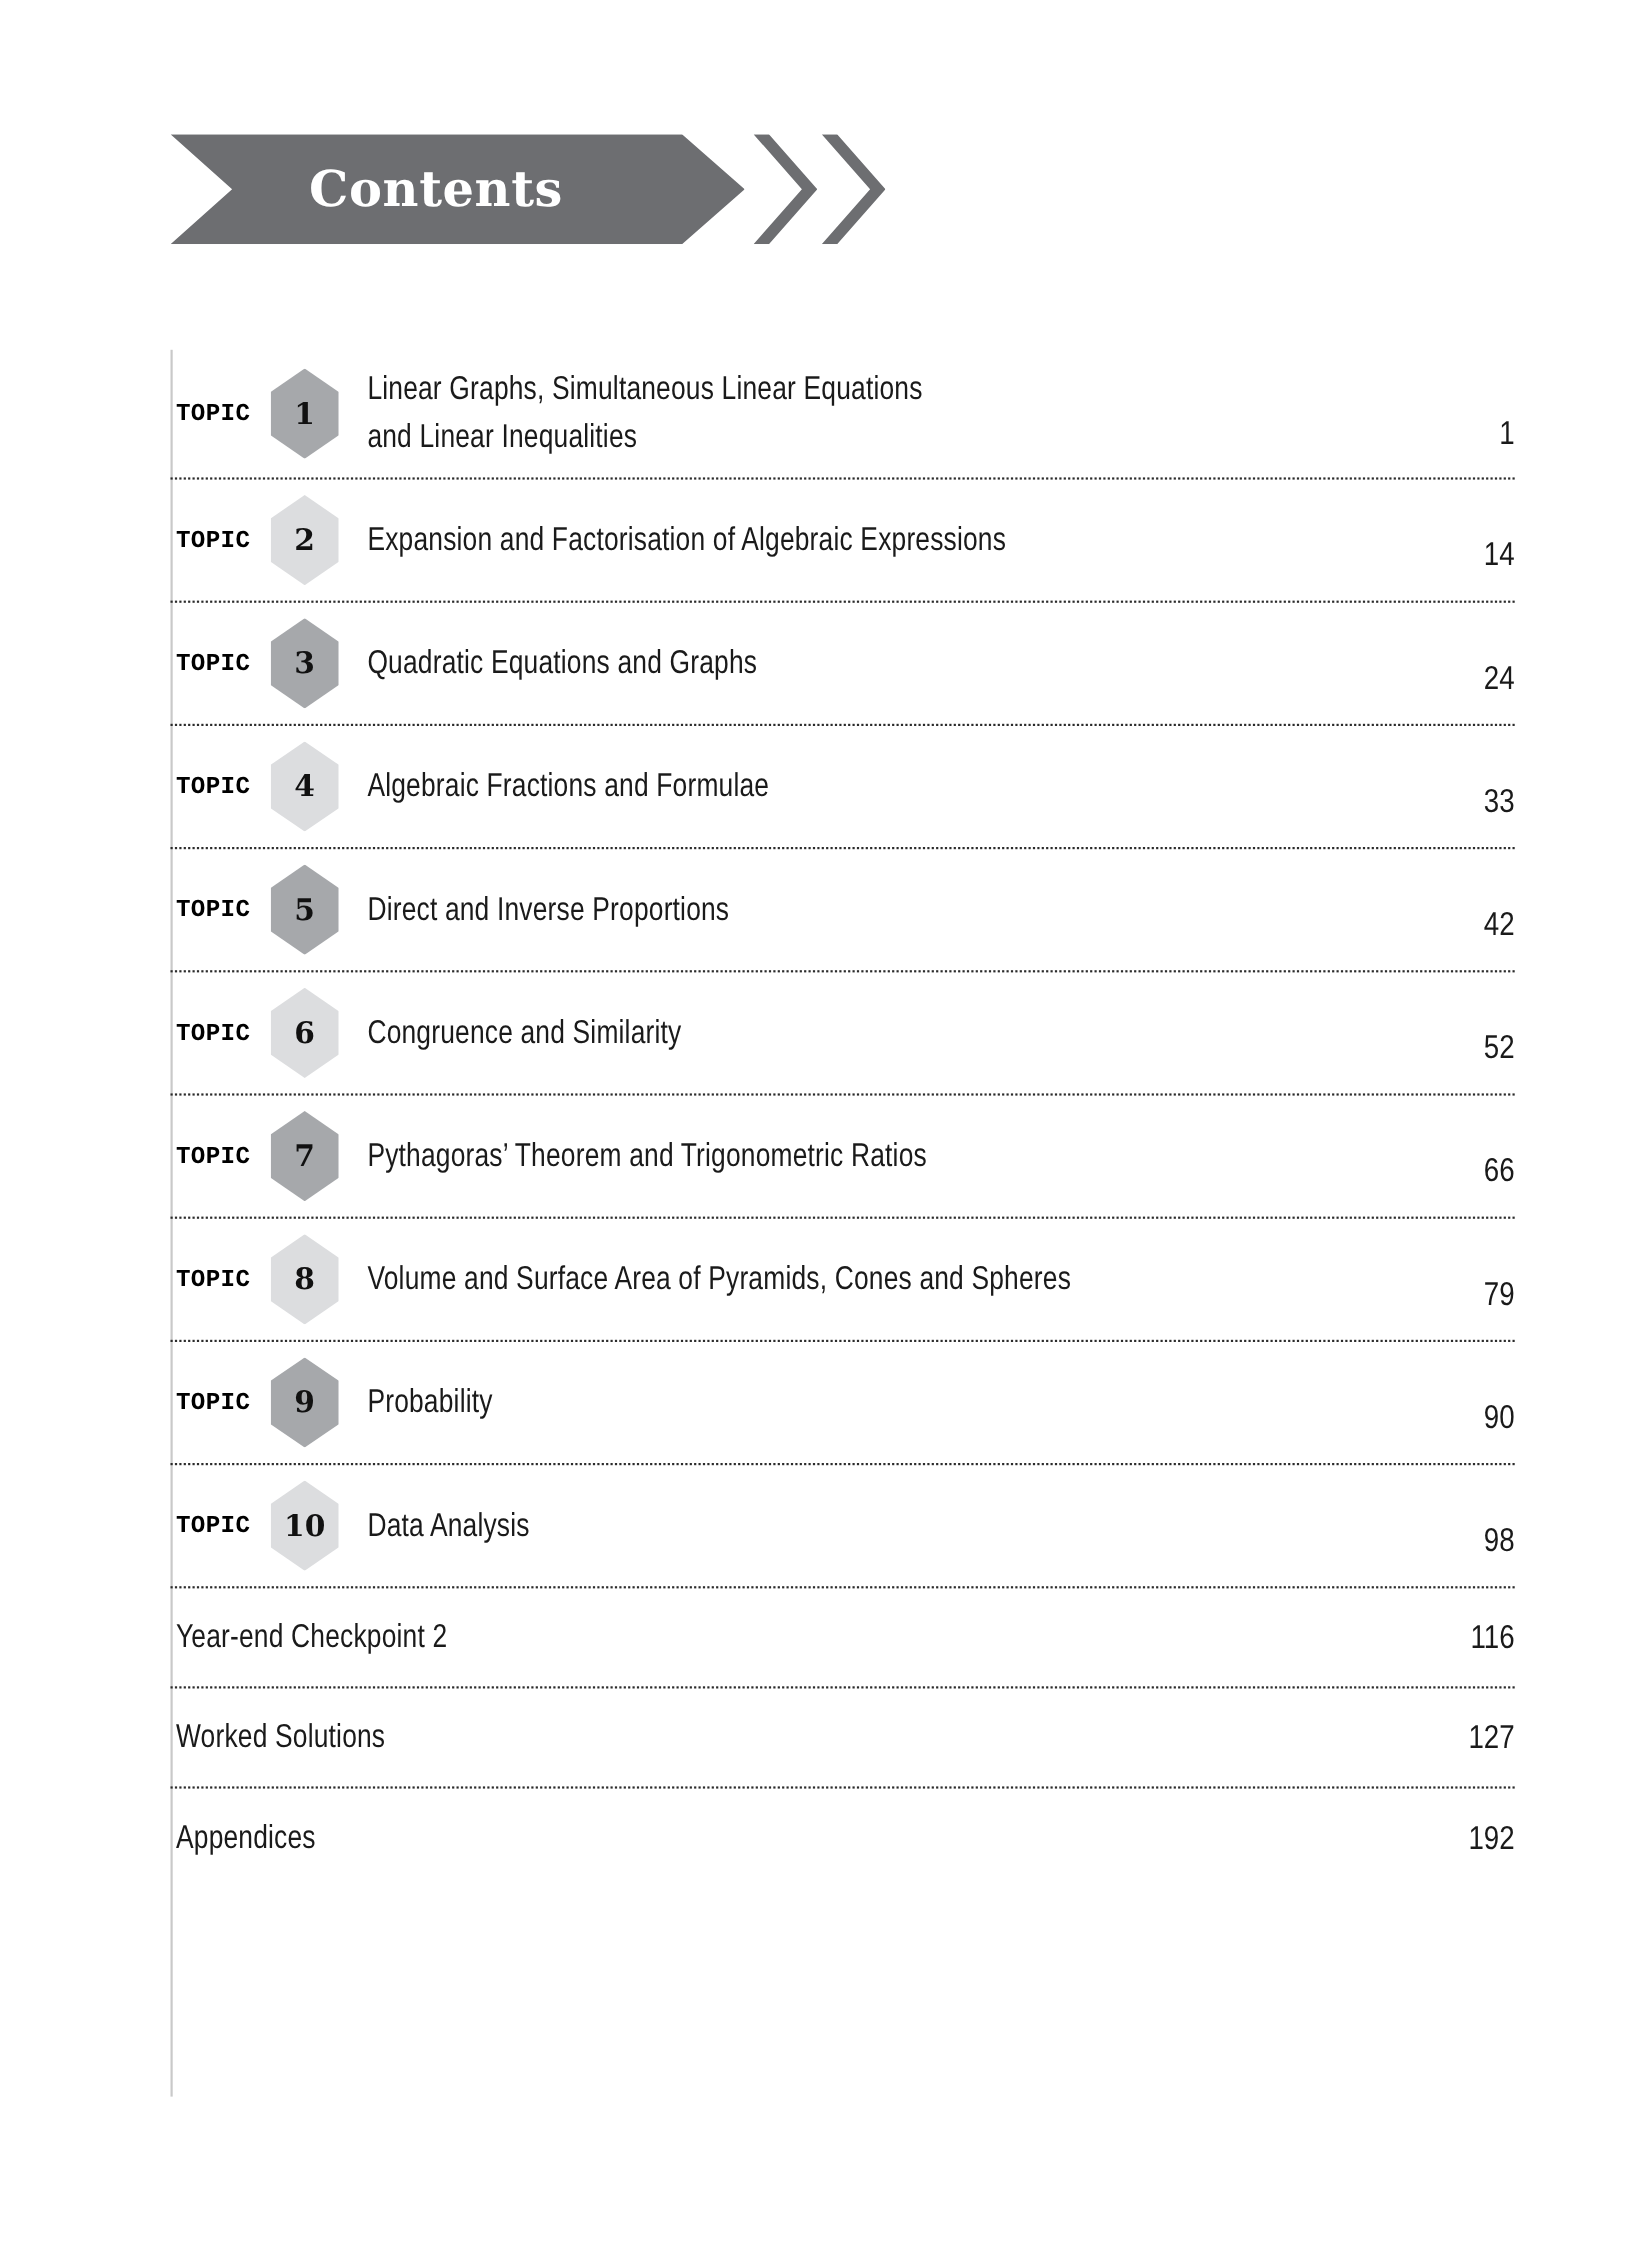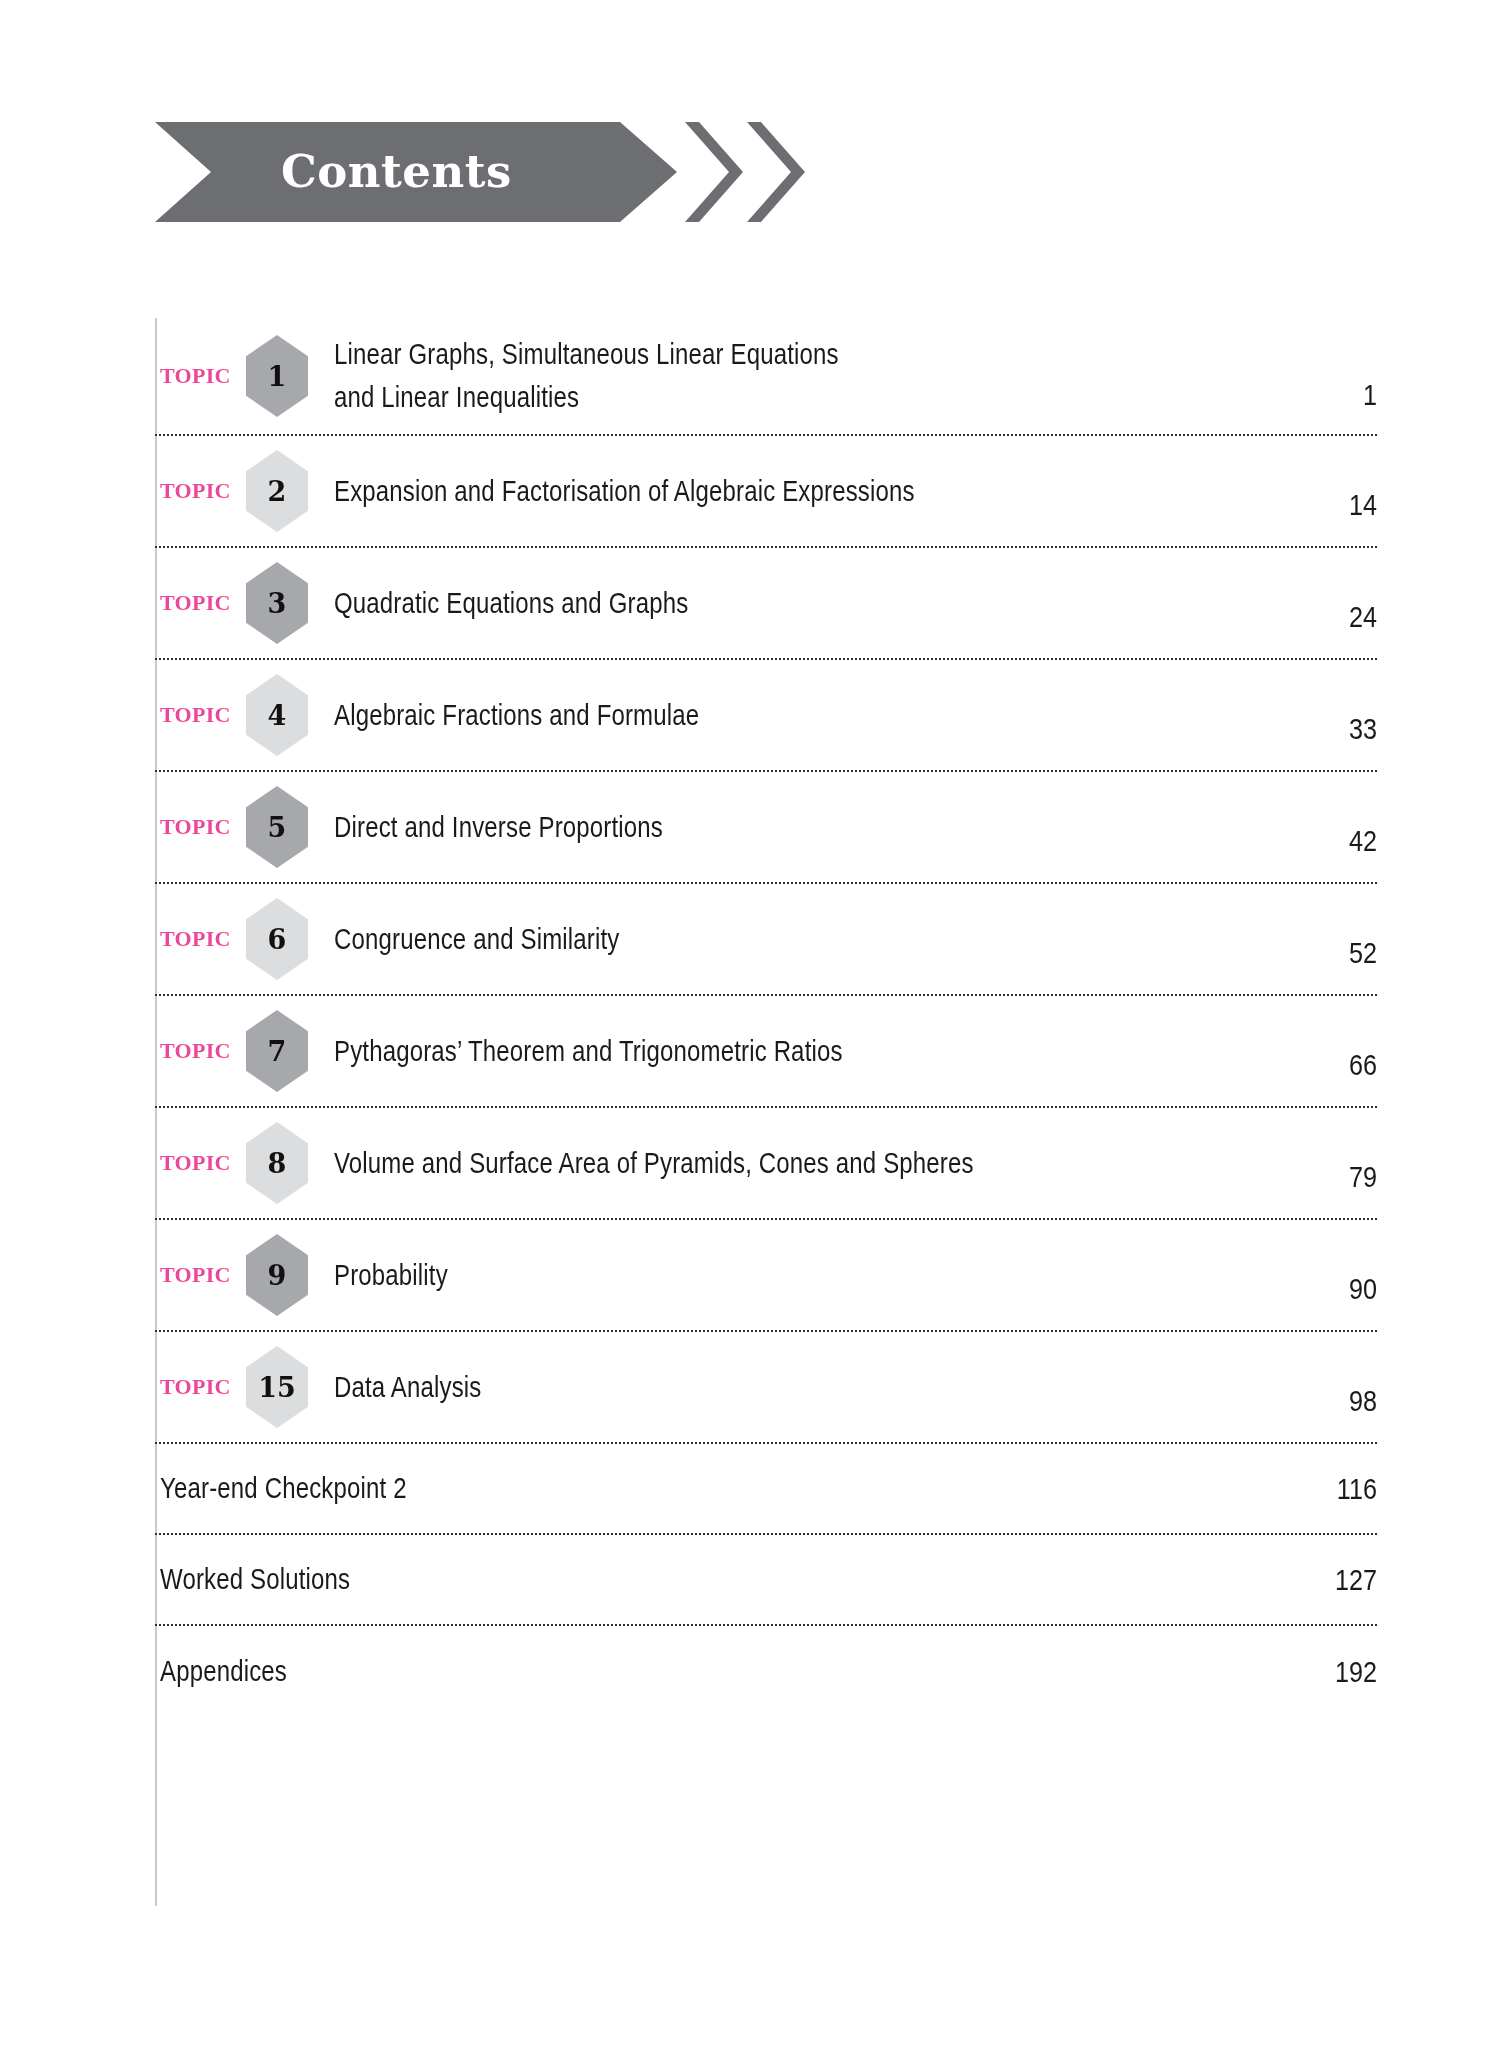--- a/index.html
+++ b/index.html
@@ -89,25 +89,25 @@
     padding-left: 5px;
     border-bottom: 2px dotted #2b2b2b;
   }
   .row.topic   { height: 112px; }
   .row.topic.tall { height: 118px; }
   .row.plain   { height: 91px; }
   .row.last    { border-bottom: none; }
 
   
   .topic-label {
-    font-family: Liberation Serif, serif;
+    font-family: Liberation Mono, monospace;
     font-weight: bold;
     font-size: 22px;
     letter-spacing: 0.3px;
-    color: #ec4899;
+    color: #000000;
     width: 86px;
     flex: 0 0 86px;
   }
 
   
   .hex {
     position: relative;
     flex: 0 0 62px;
     width: 62px;
     height: 82px;
@@ -257,21 +257,21 @@
       <div class="hex dark">
         <span>9</span>
       </div>
       <div class="title">Probability</div>
       <div class="pageno">90</div>
     </div>
 
     <div class="row topic">
       <div class="topic-label">TOPIC</div>
       <div class="hex light">
-        <span>15</span>
+        <span>10</span>
       </div>
       <div class="title">Data Analysis</div>
       <div class="pageno">98</div>
     </div>
 
 
     <div class="row plain">
       <div class="title">Year-end Checkpoint 2</div>
       <div class="pageno">116</div>
     </div>

